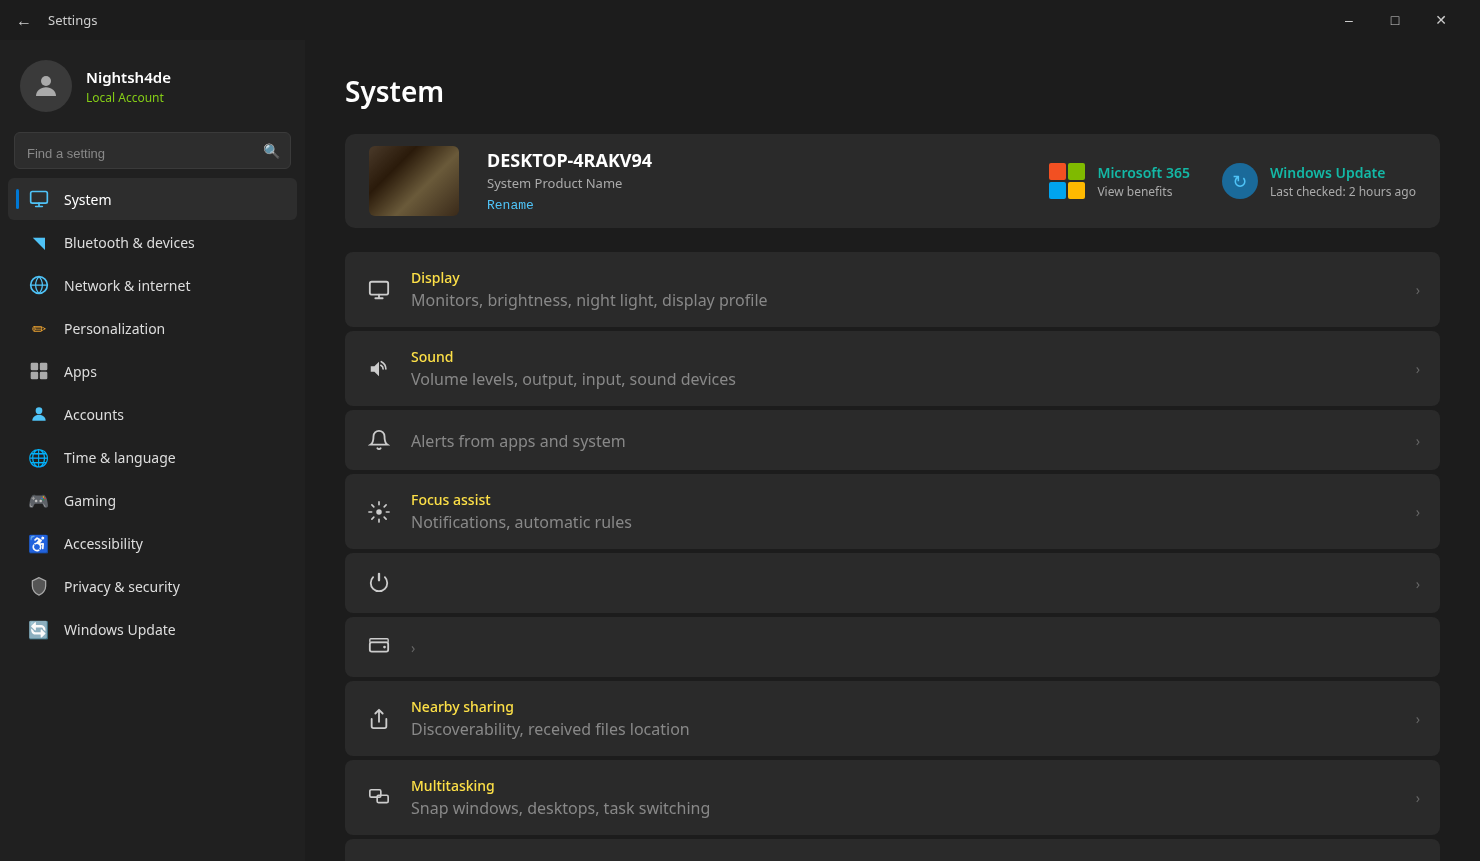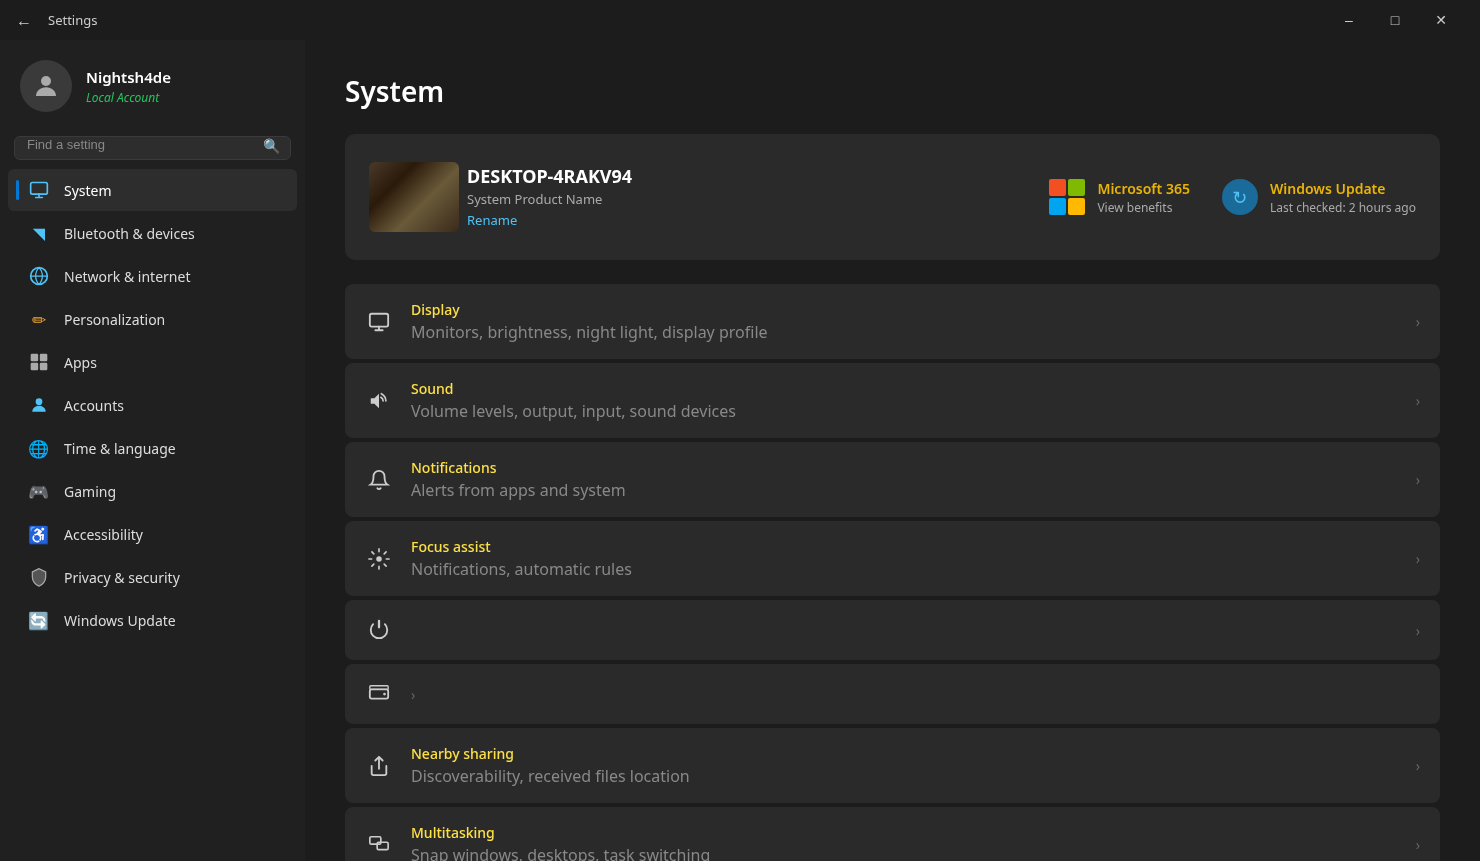--- a/index.html
+++ b/index.html
@@ -89,38 +89,37 @@
       height: 30px;
       fill: #aaa;
     }
     .user-info-name {
       font-size: 15px;
       font-weight: 600;
       color: #fff;
     }
     .user-info-type {
       font-size: 12px;
-      color: #22c55e;
+      color: #84cc16;
       margin-top: 2px;
-      font-style: italic;
     }
 
     
     .search-box {
       margin: 4px 14px 8px 14px;
       position: relative;
     }
     .search-input {
       width: 100%;
       background: #2d2d2d;
       border: 1px solid #3a3a3a;
       border-radius: 6px;
       color: #ccc;
       font-size: 13px;
-      padding: 0 36px 7px 12px;
+      padding: 13px 36px 7px 12px;
       outline: none;
     }
     .search-input::placeholder { color: #888; }
     .search-icon-btn {
       position: absolute;
       right: 10px;
       top: 50%;
       transform: translateY(-50%);
       background: transparent;
       border: none;
@@ -168,24 +167,24 @@
       font-size: 28px;
       font-weight: 600;
       color: #fff;
       margin-bottom: 24px;
     }
 
     
     .computer-card {
       background: #2a2a2a;
       border-radius: 10px;
-      padding: 28px 24px;
-      display: flex;
-      align-items: center;
-      gap: 8px;
+      padding: 12px 24px;
+      display: flex;
+      align-items: center;
+      gap: 28px;
       margin-bottom: 24px;
     }
     .computer-image {
       width: 90px;
       height: 70px;
       background: #555;
       border-radius: 6px;
       overflow: hidden;
       flex-shrink: 0;
     }
@@ -204,20 +203,21 @@
       font-size: 13px;
       color: #aaa;
       margin-top: 2px;
     }
     .computer-rename {
       color: #4fc3f7;
       font-size: 13px;
       cursor: pointer;
       margin-top: 1px;
       display: inline-block;
+      font-family: Liberation Mono, monospace;
     }
     .computer-right {
       display: flex;
       gap: 32px;
       margin-left: auto;
     }
     .computer-action {
       display: flex;
       align-items: center;
       gap: 12px;
@@ -242,21 +242,21 @@
       background: #1a6a9a;
       display: flex;
       align-items: center;
       justify-content: center;
       font-size: 18px;
       color: #4fc3f7;
     }
     .action-text-label {
       font-size: 14px;
       font-weight: 600;
-      color: #eab308;
+      color: #14b8a6;
     }
     .action-text-sub {
       font-size: 12px;
       color: #aaa;
       margin-top: 1px;
     }
 
     
     .settings-list {
       display: flex;
@@ -494,21 +494,20 @@
         <span class="setting-chevron">›</span>
       </div>
 
       <div class="setting-item">
         <div class="setting-icon">
           <svg width="22" height="22" viewBox="0 0 24 24" fill="none">
             <path d="M18 8A6 6 0 0 0 6 8c0 7-3 9-3 9h18s-3-2-3-9M13.73 21a2 2 0 0 1-3.46 0" stroke="#ccc" stroke-width="2" fill="none" stroke-linecap="round"></path>
           </svg>
         </div>
         <div class="setting-text">
-          <div class="setting-title">Notifications</div>
           <div class="setting-desc">Alerts from apps and system</div>
         </div>
         <span class="setting-chevron">›</span>
       </div>
 
       <div class="setting-item">
         <div class="setting-icon">
           <svg width="22" height="22" viewBox="0 0 24 24" fill="none">
             <circle cx="12" cy="12" r="3" fill="#ccc"></circle>
             <path d="M12 1v3M12 20v3M4.22 4.22l2.12 2.12M17.66 17.66l2.12 2.12M1 12h3M20 12h3M4.22 19.78l2.12-2.12M17.66 6.34l2.12-2.12" stroke="#ccc" stroke-width="1.8" stroke-linecap="round"></path>

